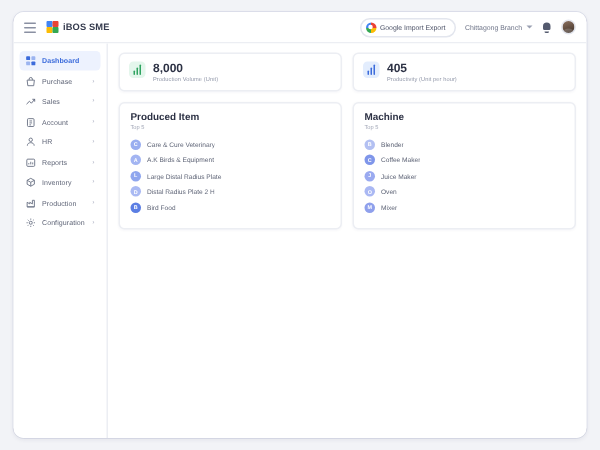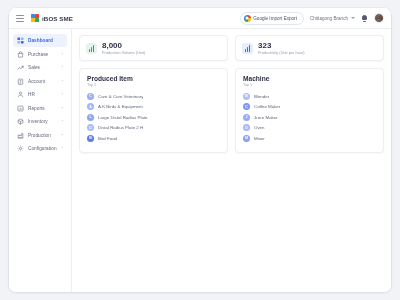--- a/index.html
+++ b/index.html
@@ -146,21 +146,21 @@
     flex: 1; min-width: 0;
     padding: 6px 7px;
     background: #fff;
   }
   .stats { display: flex; gap: 7px; margin-bottom: 7px; }
   .stat-card {
     flex: 1;
     border: 0.6px solid #eceef3;
     border-radius: 4px;
     padding: 5px 6px;
-    display: flex; align-items: center; gap: 5px;
+    display: flex; align-items: flex-start; gap: 5px;
     background: #fff;
     box-shadow: 0 0.5px 1.5px rgba(40,45,80,0.03);
   }
   .stat-ico {
     width: 11px; height: 11px; border-radius: 3px;
     display: flex; align-items: flex-end; justify-content: center;
     gap: 0.8px; padding-bottom: 2px;
   }
   .stat-ico.green { background: #e4f6ec; }
   .stat-ico.blue  { background: #e3edfd; }
@@ -355,21 +355,21 @@
             <span class="stat-label" style="display:block">Production Volume (Unit)</span>
           </span>
         </div>
         <div class="stat-card">
           <span class="stat-ico blue">
             <b class="bar1"></b>
               <b class="bar2"></b>
               <b class="bar3"></b>
           </span>
           <span>
-            <span class="stat-value" style="display:block">323</span>
+            <span class="stat-value" style="display:block">405</span>
             <span class="stat-label" style="display:block">Productivity (Unit per hour)</span>
           </span>
         </div>
       </div>
 
       <div class="panels">
 
         <div class="panel">
           <div class="panel-title">Produced Item</div>
           <div class="panel-sub">Top 5</div>

